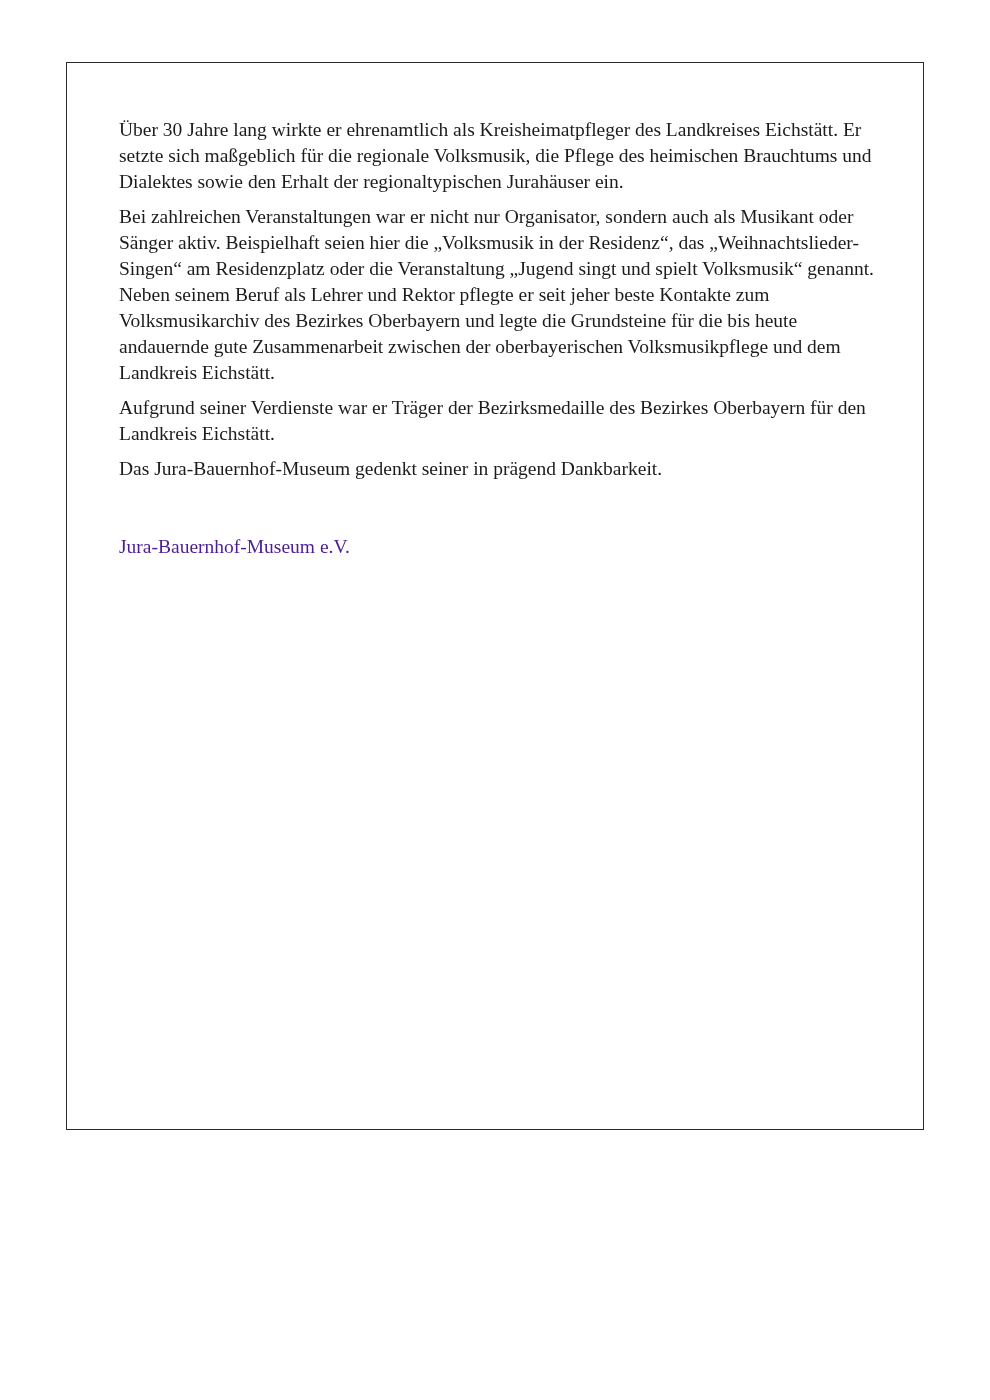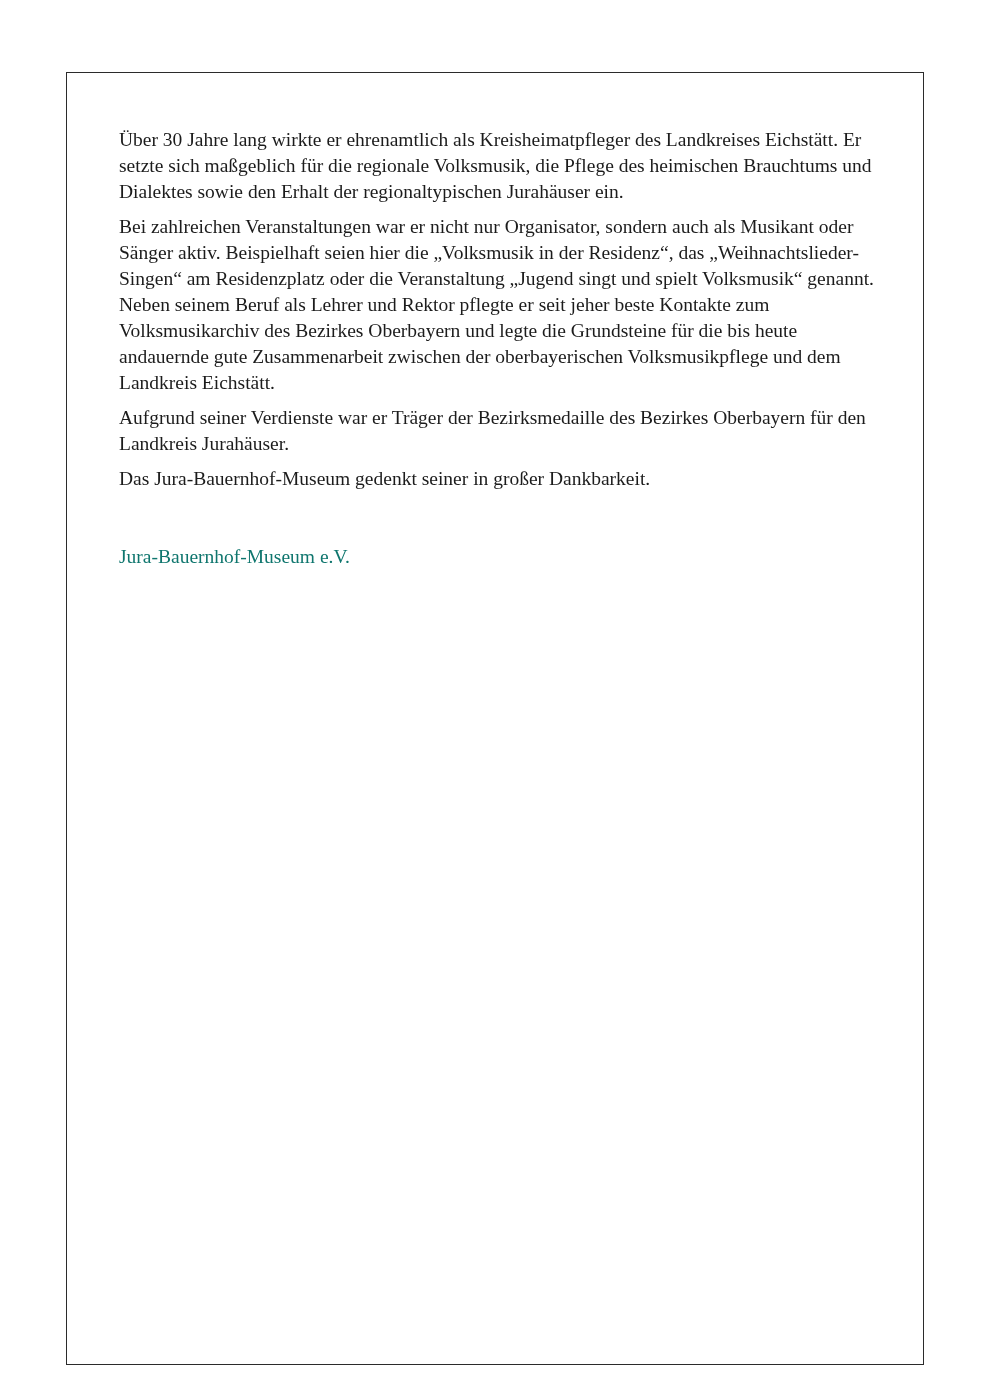--- a/index.html
+++ b/index.html
@@ -9,52 +9,52 @@
   }
   body {
     width: 990px;
     height: 1400px;
     position: relative;
     font-family: "Liberation Serif", "DejaVu Serif", serif;
   }
   .page-frame {
     position: absolute;
     left: 66px;
-    top: 72px;
+    top: 62px;
     width: 858px;
-    height: 1293px;
+    height: 1068px;
     border: 1.5px solid #2b2b2b;
     box-sizing: border-box;
     background: #ffffff;
   }
   .doc-content {
     position: absolute;
     left: 52px;
     top: 54px;
     width: 757px;
     color: #1c1c1c;
     font-size: 19.5px;
     line-height: 26px;
     text-align: left;
   }
   .doc-content p {
     margin: 0 0 9px 0;
     padding: 0;
   }
   .signature {
     margin-top: 52px;
-    color: #0f766e;
+    color: #4c1d95;
     font-size: 19.5px;
     line-height: 26px;
   }
 </style>
 </head>
 <body>
 
 <div class="page-frame">
   <div class="doc-content">
     <p>Über 30 Jahre lang wirkte er ehrenamtlich als Kreisheimatpfleger des Landkreises Eichstätt. Er setzte sich maßgeblich für die regionale Volksmusik, die Pflege des heimischen Brauchtums und Dialektes sowie den Erhalt der regionaltypischen Jurahäuser ein.</p>
     <p>Bei zahlreichen Veranstaltungen war er nicht nur Organisator, sondern auch als Musikant oder Sänger aktiv. Beispielhaft seien hier die „Volksmusik in der Residenz“, das „Weihnachtslieder-Singen“ am Residenzplatz oder die Veranstaltung „Jugend singt und spielt Volksmusik“ genannt. Neben seinem Beruf als Lehrer und Rektor pflegte er seit jeher beste Kontakte zum Volksmusikarchiv des Bezirkes Oberbayern und legte die Grundsteine für die bis heute andauernde gute Zusammenarbeit zwischen der oberbayerischen Volksmusikpflege und dem Landkreis Eichstätt.</p>
-    <p>Aufgrund seiner Verdienste war er Träger der Bezirksmedaille des Bezirkes Oberbayern für den Landkreis Jurahäuser.</p>
-    <p>Das Jura-Bauernhof-Museum gedenkt seiner in großer Dankbarkeit.</p>
+    <p>Aufgrund seiner Verdienste war er Träger der Bezirksmedaille des Bezirkes Oberbayern für den Landkreis Eichstätt.</p>
+    <p>Das Jura-Bauernhof-Museum gedenkt seiner in prägend Dankbarkeit.</p>
     <div class="signature">Jura-Bauernhof-Museum e.V.</div>
   </div>
 </div>
 
 </body></html>

